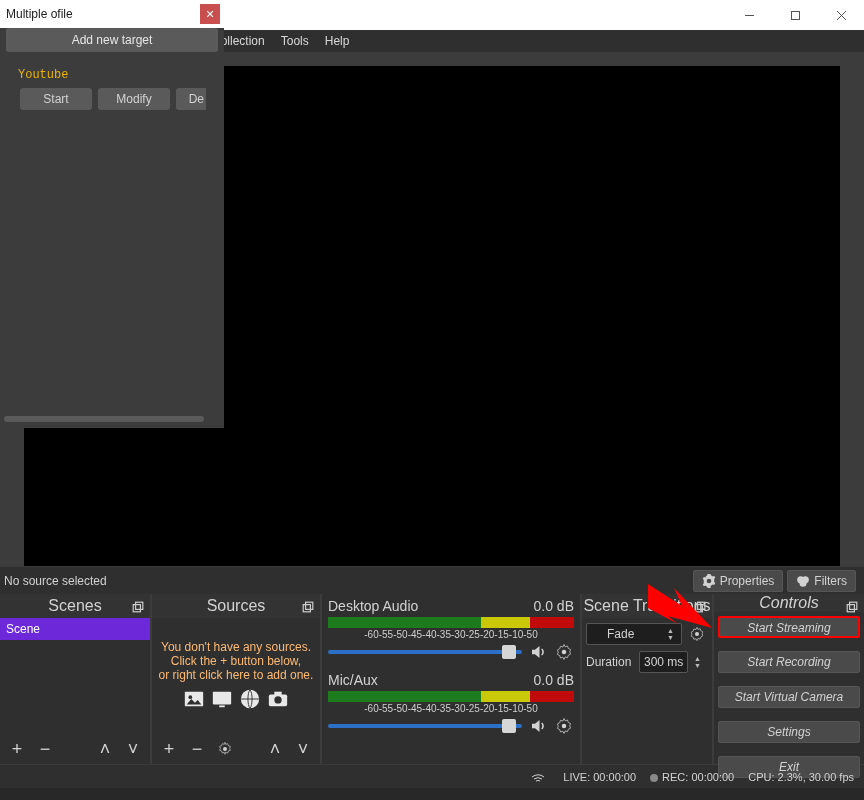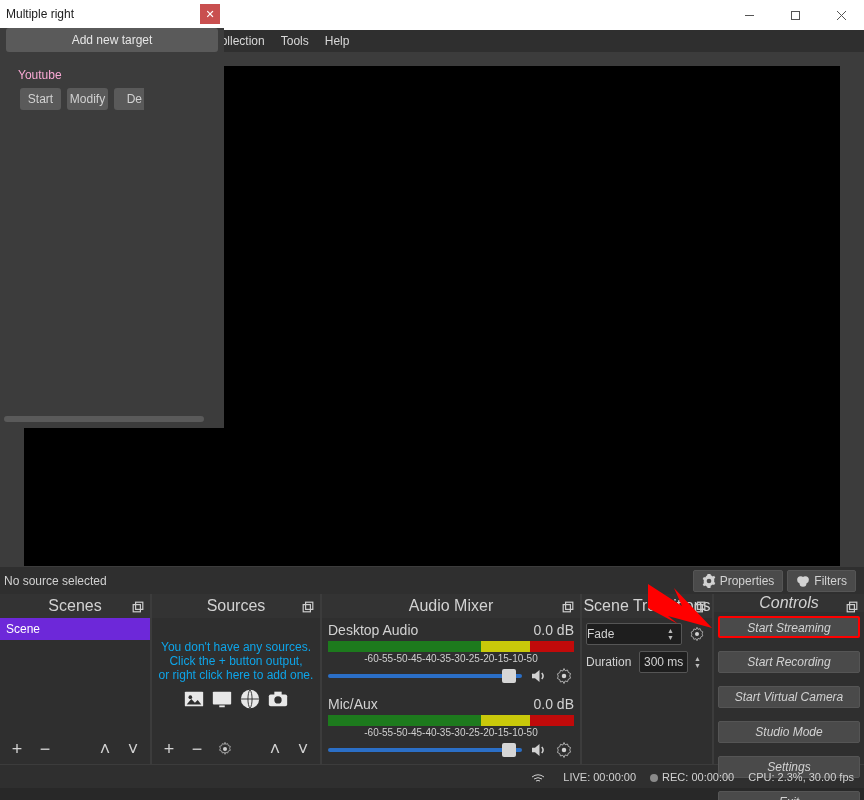--- a/index.html
+++ b/index.html
@@ -125,21 +125,21 @@
 }
 
 .sources-body {
   flex: 1;
   display: flex;
   flex-direction: column;
   align-items: center;
   justify-content: center;
   font-size: 12px;
   text-align: center;
-  color: #0ea5e9;
+  color: #fdba74;
   padding: 4px;
 }
 .sources-icons { margin-top: 6px; display: flex; gap: 4px; }
 .sources-icons svg { width: 24px; height: 22px; fill: #e8e8e8; }
 
 .panel-footer {
   height: 30px;
   display: flex;
   align-items: center;
   gap: 6px;
@@ -172,21 +172,21 @@
 
 
 .trans-body { padding: 4px; font-size: 12px; }
 .trans-row { display: flex; align-items: center; height: 24px; gap: 4px; }
 .select-box {
   flex: 1;
   height: 22px;
   background: #1e1e1e;
   border: 1px solid #555;
   color: #d2d2d2;
-  padding-left: 0;
+  padding-left: 20px;
   display: flex;
   align-items: center;
   justify-content: space-between;
   border-radius: 2px;
 }
 .select-arrows { width: 14px; display: flex; flex-direction: column; font-size: 7px; line-height: 7px; color:#bbb; }
 .gear-btn { width: 22px; height: 22px; display:flex; align-items:center; justify-content:center; }
 .gear-btn svg{ width:16px;height:16px;fill:#d2d2d2; }
 .trans-body .label { padding-right:4px; }
 .num-box {
@@ -267,24 +267,24 @@
   background: #5a5a5a;
   border-radius: 3px;
   display: flex;
   align-items: center;
   justify-content: center;
   color: #e6e6e6;
   margin-bottom: 12px;
 }
 .plugin-text { color: #d2d2d2; line-height: 15px; }
 .plugin-text a { color: #5fa8ff; text-decoration: underline; }
-.subhead { margin: 16px 0 6px 12px; color: #f9a8d4; }
+.subhead { margin: 16px 0 6px 12px; color: #eab308; font-family: Liberation Mono, monospace; }
 .btn-row { display: flex; gap: 6px; padding-left: 14px; }
 .small-btn {
-  width: 41px; height: 22px;
+  width: 72px; height: 22px;
   background: #5a5a5a;
   border-radius: 3px;
   display:flex; align-items:center; justify-content:center;
 }
 .small-btn.cut { width: 30px; border-radius: 3px 0 0 3px; justify-content:flex-end; padding-right:2px; }
 
 .plugin-scroll {
   position: absolute;
   left: 4px; right: 20px; bottom: 6px;
   height: 6px;
@@ -374,21 +374,21 @@
   <div class="panel sources">
     <div class="panel-header">
         <span>Sources</span>
       <span class="panel-undock"><svg viewBox="0 0 10 10">
             <rect x="1" y="3" width="6" height="6" fill="none" stroke="#ccc"></rect>
             <rect x="3" y="1" width="6" height="6" fill="none" stroke="#ccc"></rect>
           </svg></span>
     </div>
     <div class="sources-body">
       <div>You don't have any sources.</div>
-      <div>Click the + button output,</div>
+      <div>Click the + button below,</div>
       <div>or right click here to add one.</div>
       <div class="sources-icons">
         <span><svg viewBox="0 0 24 24">
               <rect x="2" y="4" width="20" height="16" rx="1"></rect>
               <circle cx="8" cy="10" r="2" fill="#2f2f2f"></circle>
               <path d="M4 18l5-6 4 4 3-3 4 5z" fill="#2f2f2f"></path>
             </svg></span>
         <span><svg viewBox="0 0 24 24">
               <rect x="2" y="4" width="20" height="14" rx="1"></rect>
               <rect x="9" y="19" width="6" height="2"></rect>
@@ -413,27 +413,20 @@
             <path d="M12 2l1 3 3-1 1 3 3 1-1 3 1 3-3 1-1 3-3-1-1 3-1-3-3 1-1-3-3-1 1-3-1-3 3-1 1-3 3 1z" fill="none" stroke="#d2d2d2" stroke-width="1"></path>
           </svg>
         </span>
       <span style="flex:1"></span>
       <span class="pf-btn">˄</span>
       <span class="pf-btn">˅</span>
     </div>
   </div>
 
   <div class="panel mixer">
-    <div class="panel-header">
-        <span>Audio Mixer</span>
-      <span class="panel-undock"><svg viewBox="0 0 10 10">
-            <rect x="1" y="3" width="6" height="6" fill="none" stroke="#ccc"></rect>
-            <rect x="3" y="1" width="6" height="6" fill="none" stroke="#ccc"></rect>
-          </svg></span>
-    </div>
     <div class="mixer-body">
 
       <div>
         <div class="mix-head">
           <span>Desktop Audio</span>
           <span>0.0 dB</span>
         </div>
         <div class="meter"></div>
         <div class="meter-ticks">
           <span>-60</span>
@@ -553,21 +546,20 @@
         <span>Controls</span>
       <span class="panel-undock"><svg viewBox="0 0 10 10">
             <rect x="1" y="3" width="6" height="6" fill="none" stroke="#ccc"></rect>
             <rect x="3" y="1" width="6" height="6" fill="none" stroke="#ccc"></rect>
           </svg></span>
     </div>
     <div class="ctrls-body">
       <div class="ctrl-btn ctrl-streaming">Start Streaming</div>
       <div class="ctrl-btn">Start Recording</div>
       <div class="ctrl-btn">Start Virtual Camera</div>
-      <div class="ctrl-btn">Studio Mode</div>
       <div class="ctrl-btn">Settings</div>
       <div class="ctrl-btn">Exit</div>
     </div>
   </div>
 </div>
 
 <div class="statusbar">
   <span>
     <svg width="14" height="10" viewBox="0 0 14 10" fill="none" stroke="#cfcfcf">
         <path d="M1 4a10 10 0 0112 0M3 6a7 7 0 018 0M5 8a4 4 0 014 0"></path>
@@ -577,21 +569,21 @@
   <span><span class="dot"></span><span>REC: 00:00:00</span></span>
   <span>CPU: 2.3%, 30.00 fps</span>
 </div>
 
 <svg class="red-arrow" viewBox="0 0 64 54">
   <polygon points="0,0 34,22 26,4 64,44 20,32 30,40 0,24" fill="#ff0000"></polygon>
 </svg>
 
 <div class="plugin">
   <div class="plugin-titlebar">
-    <span>Multiple right</span>
+    <span>Multiple ofile</span>
     <div class="p-close">✕</div>
   </div>
   <div class="plugin-body">
     <div class="big-btn">Add new target</div>
     <div class="subhead">Youtube</div>
     <div class="btn-row">
       <div class="small-btn">Start</div>
       <div class="small-btn">Modify</div>
       <div class="small-btn cut">De</div>
     </div>

